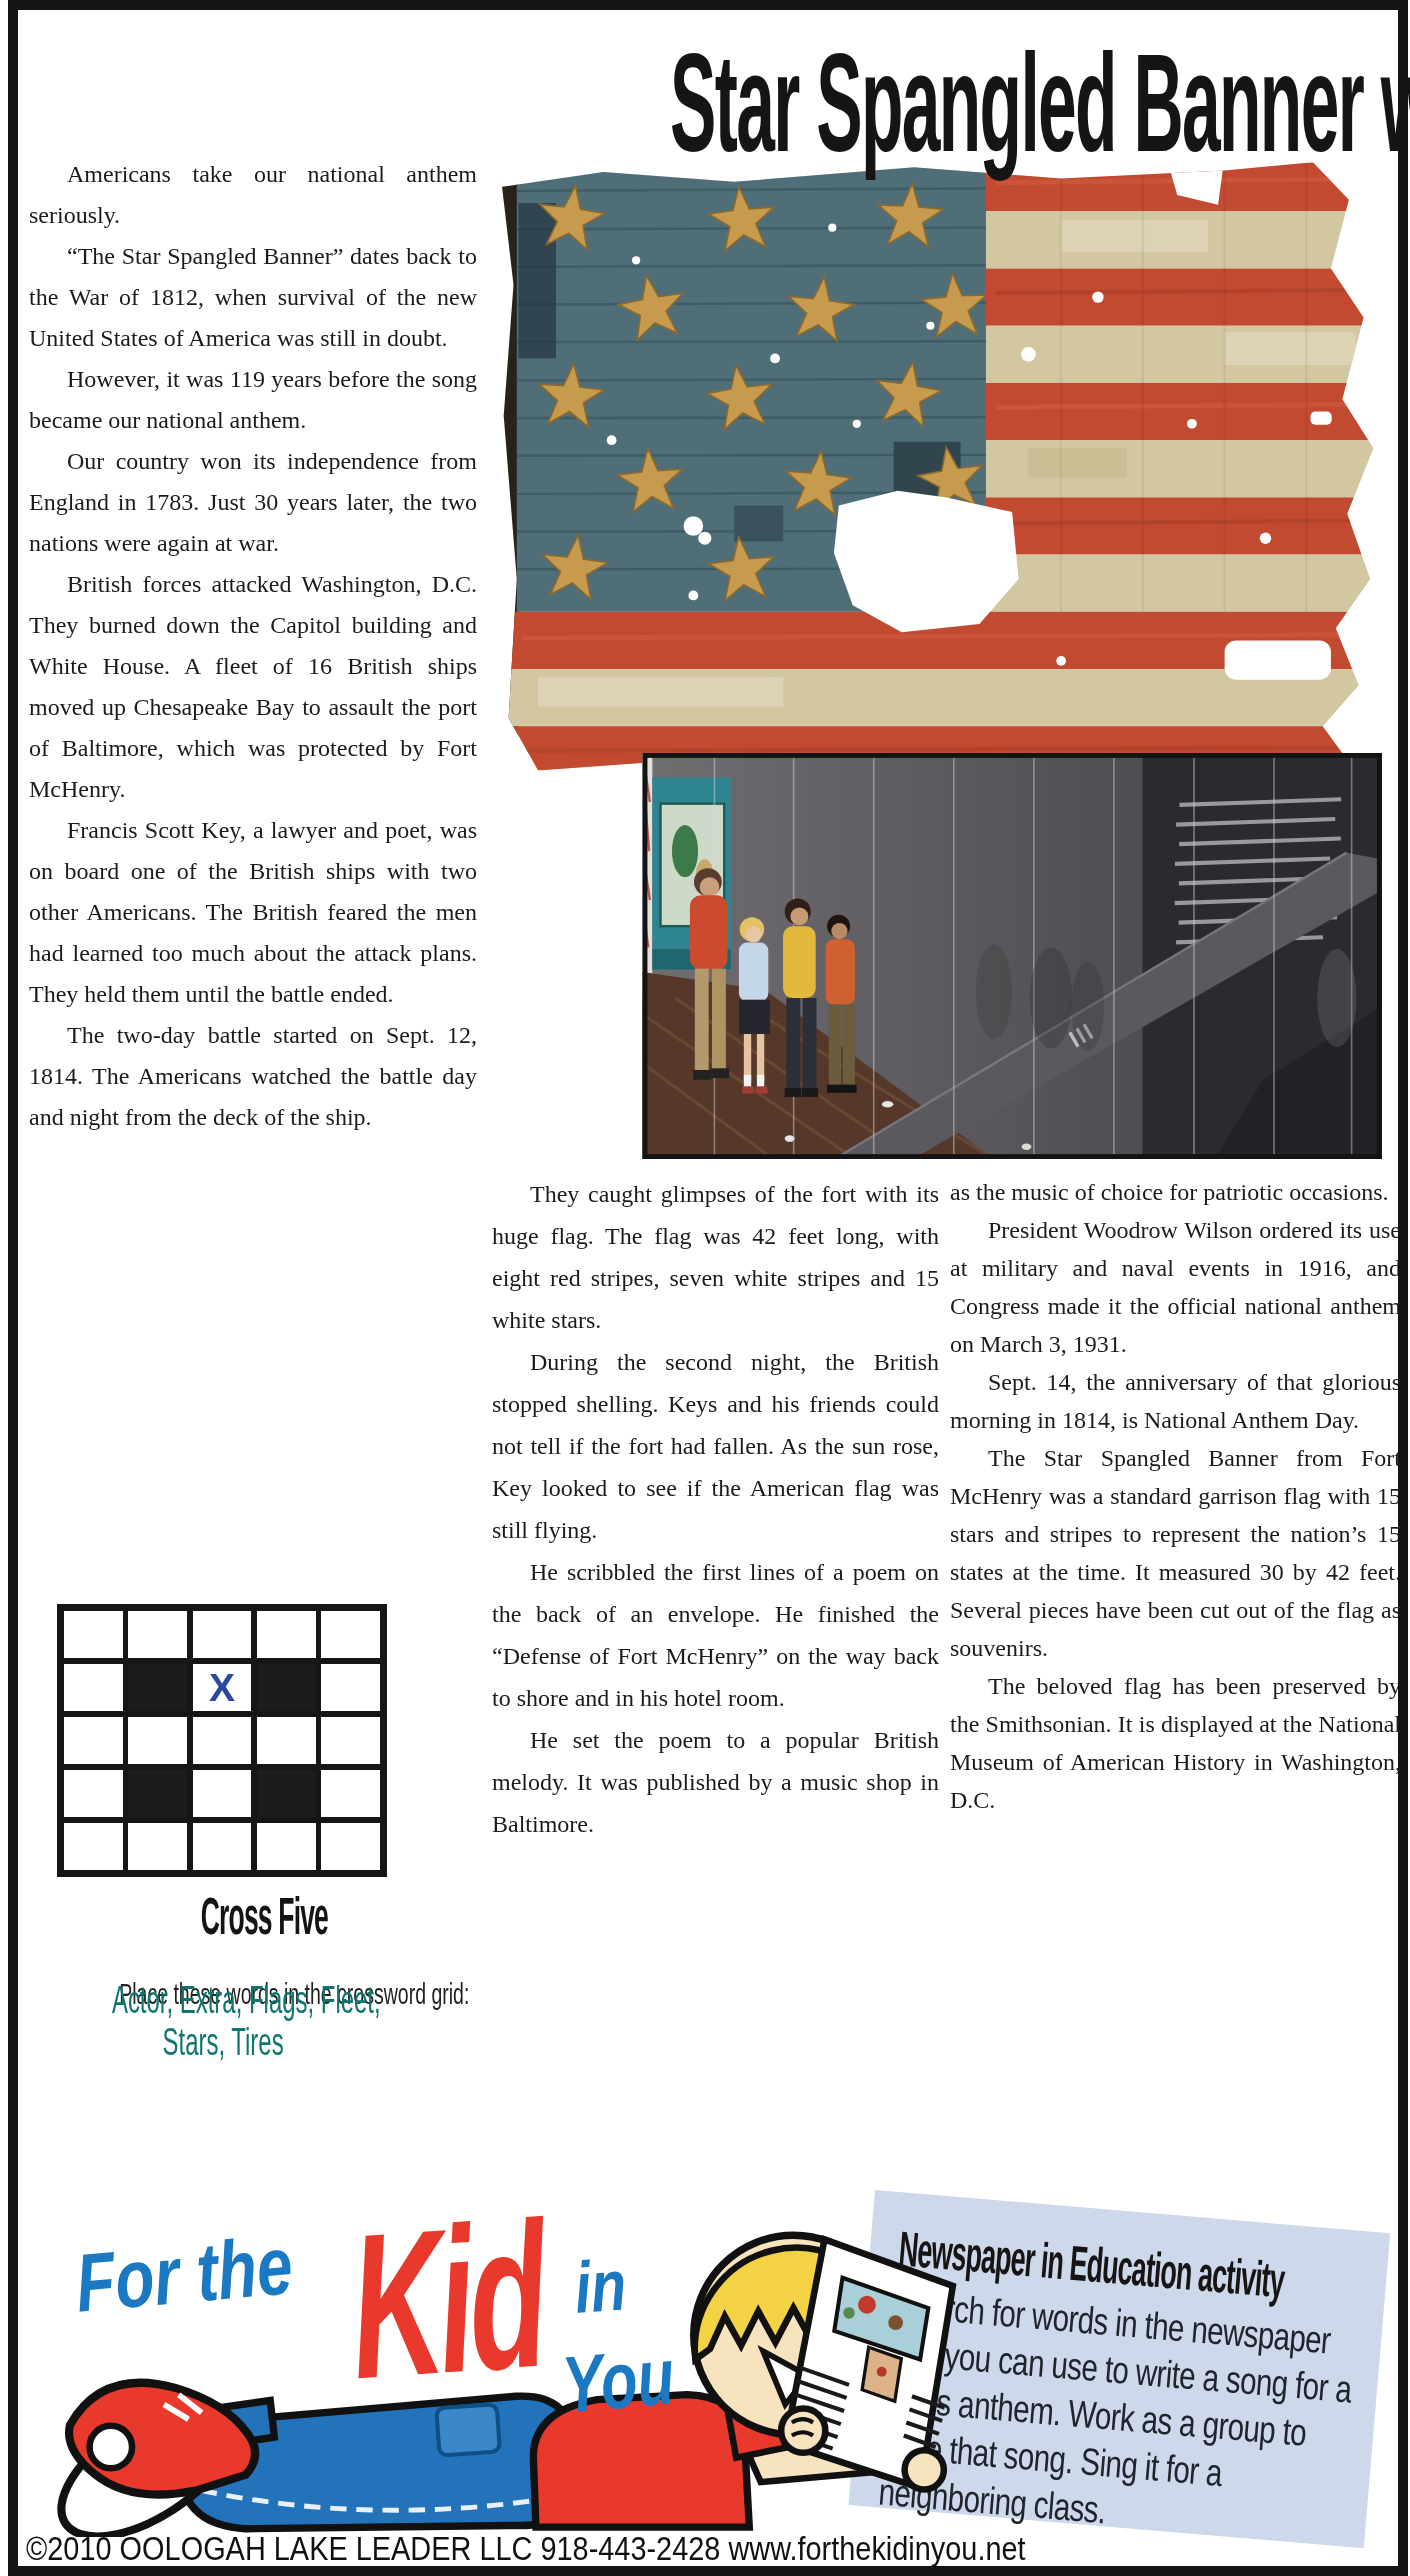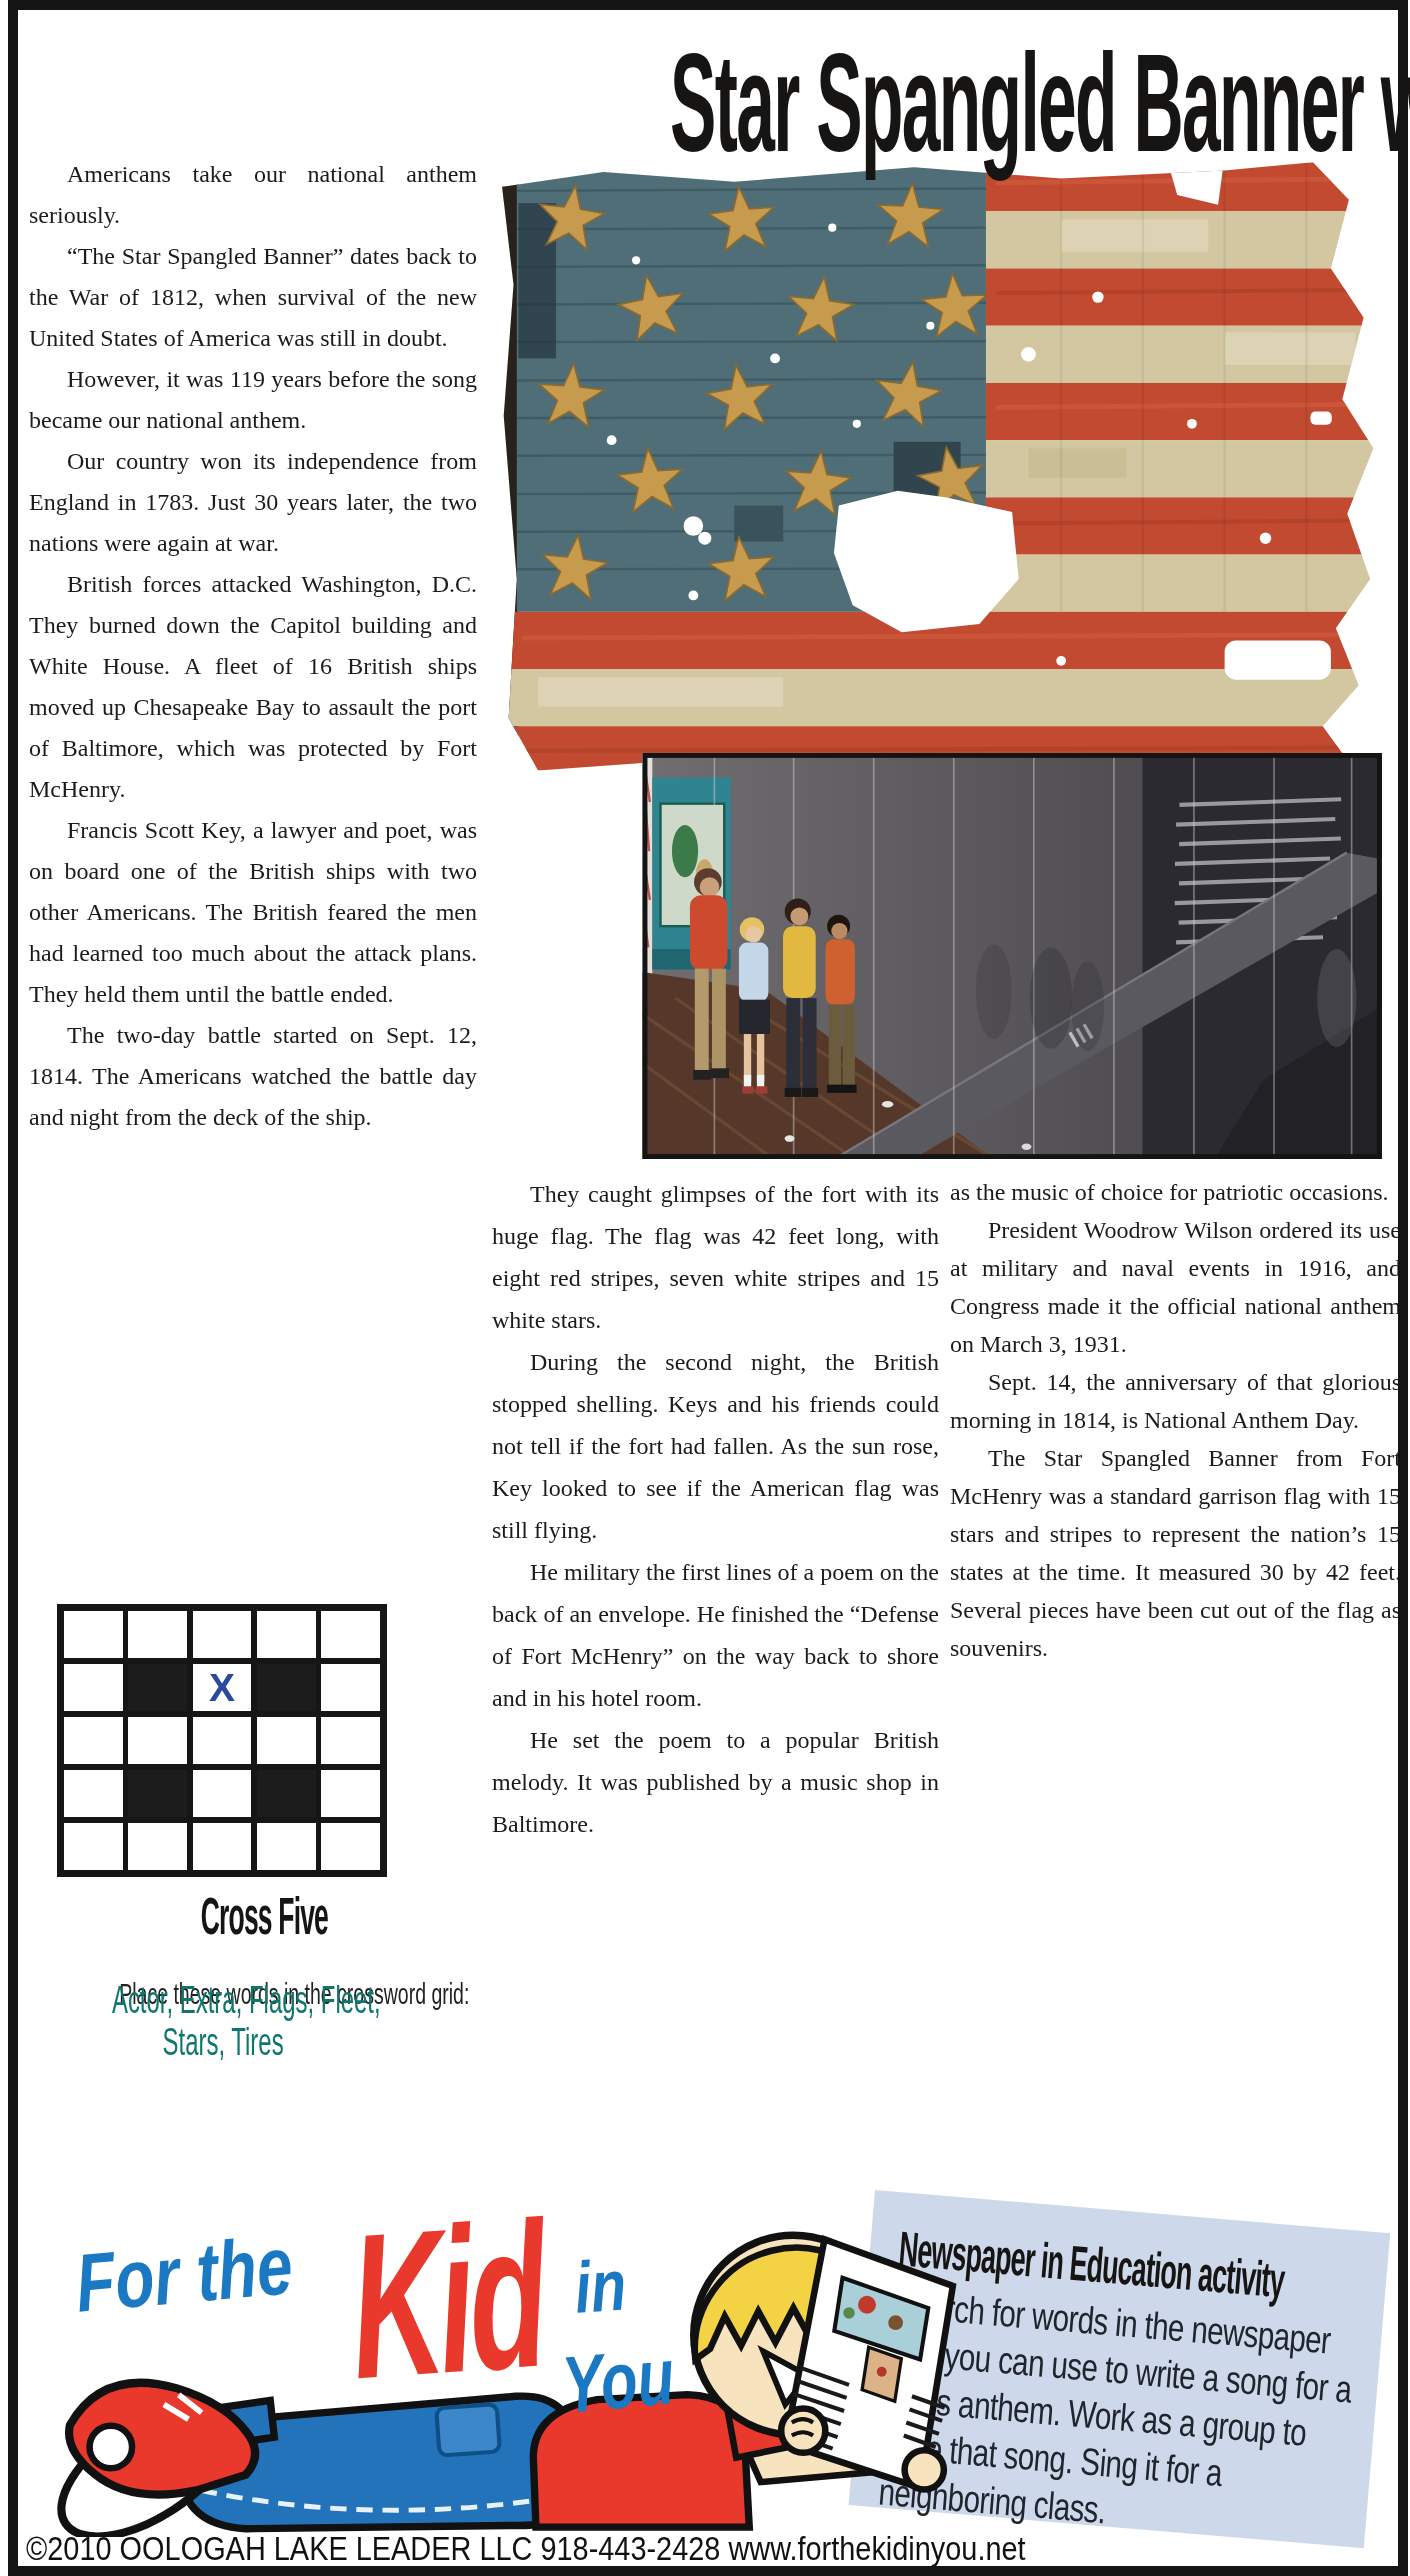--- a/index.html
+++ b/index.html
@@ -72,28 +72,29 @@
       <p>“The Star Spangled Banner” dates back to the War of 1812, when survival of the new United States of America was still in doubt.</p>
       <p>However, it was 119 years before the song became our national anthem.</p>
       <p>Our country won its independence from England in 1783. Just 30 years later, the two nations were again at war.</p>
       <p>British forces attacked Washington, D.C. They burned down the Capitol building and White House. A fleet of 16 British ships moved up Chesapeake Bay to assault the port of Baltimore, which was protected by Fort McHenry.</p>
       <p>Francis Scott Key, a lawyer and poet, was on board one of the British ships with two other Americans. The British feared the men had learned too much about the attack plans. They held them until the battle ended.</p>
       <p>The two-day battle started on Sept. 12, 1814. The Americans watched the battle day and night from the deck of the ship.</p>
     </div>
   <div class="col col2">
       <p>They caught glimpses of the fort with its huge flag. The flag was 42 feet long, with eight red stripes, seven white stripes and 15 white stars.</p>
       <p>During the second night, the British stopped shelling. Keys and his friends could not tell if the fort had fallen. As the sun rose, Key looked to see if the American flag was still flying.</p>
-      <p>He military the first lines of a poem on the back of an envelope. He finished the “Defense of Fort McHenry” on the way back to shore and in his hotel room.</p>
+      <p>He scribbled the first lines of a poem on the back of an envelope. He finished the “Defense of Fort McHenry” on the way back to shore and in his hotel room.</p>
       <p>He set the poem to a popular British melody. It was published by a music shop in Baltimore.</p>
     </div>
   <div class="col col3">
       <p class="cont">as the music of choice for patriotic occasions.</p>
       <p>President Woodrow Wilson ordered its use at military and naval events in 1916, and Congress made it the official national anthem on March 3, 1931.</p>
       <p>Sept. 14, the anniversary of that glorious morning in 1814, is National Anthem Day.</p>
       <p>The Star Spangled Banner from Fort McHenry was a standard garrison flag with 15 stars and stripes to represent the nation’s 15 states at the time. It measured 30 by 42 feet. Several pieces have been cut out of the flag as souvenirs.</p>
+      <p>The beloved flag has been preserved by the Smithsonian. It is displayed at the National Museum of American History in Washington, D.C.</p>
     </div>
 
   <figure class="flag-photo">
     <svg width="913" height="623" viewBox="0 0 1117 762">
       <defs>
         <clipPath id="flagclip">
           <polygon points="16,40 140,22 300,34 520,16 700,30 900,20 1008,10 1052,56 1030,140 1070,200 1044,300 1082,360 1050,440 1078,520 1036,580 1064,650 1020,700 1052,744 880,752 640,740 420,754 200,744 60,754 24,690 34,520 18,320 30,160"></polygon>
         </clipPath>
         <polygon id="star" points="0,-42 10,-14 40,-13 16,5 25,34 0,17 -25,34 -16,5 -40,-13 -10,-14"></polygon>
       </defs>

